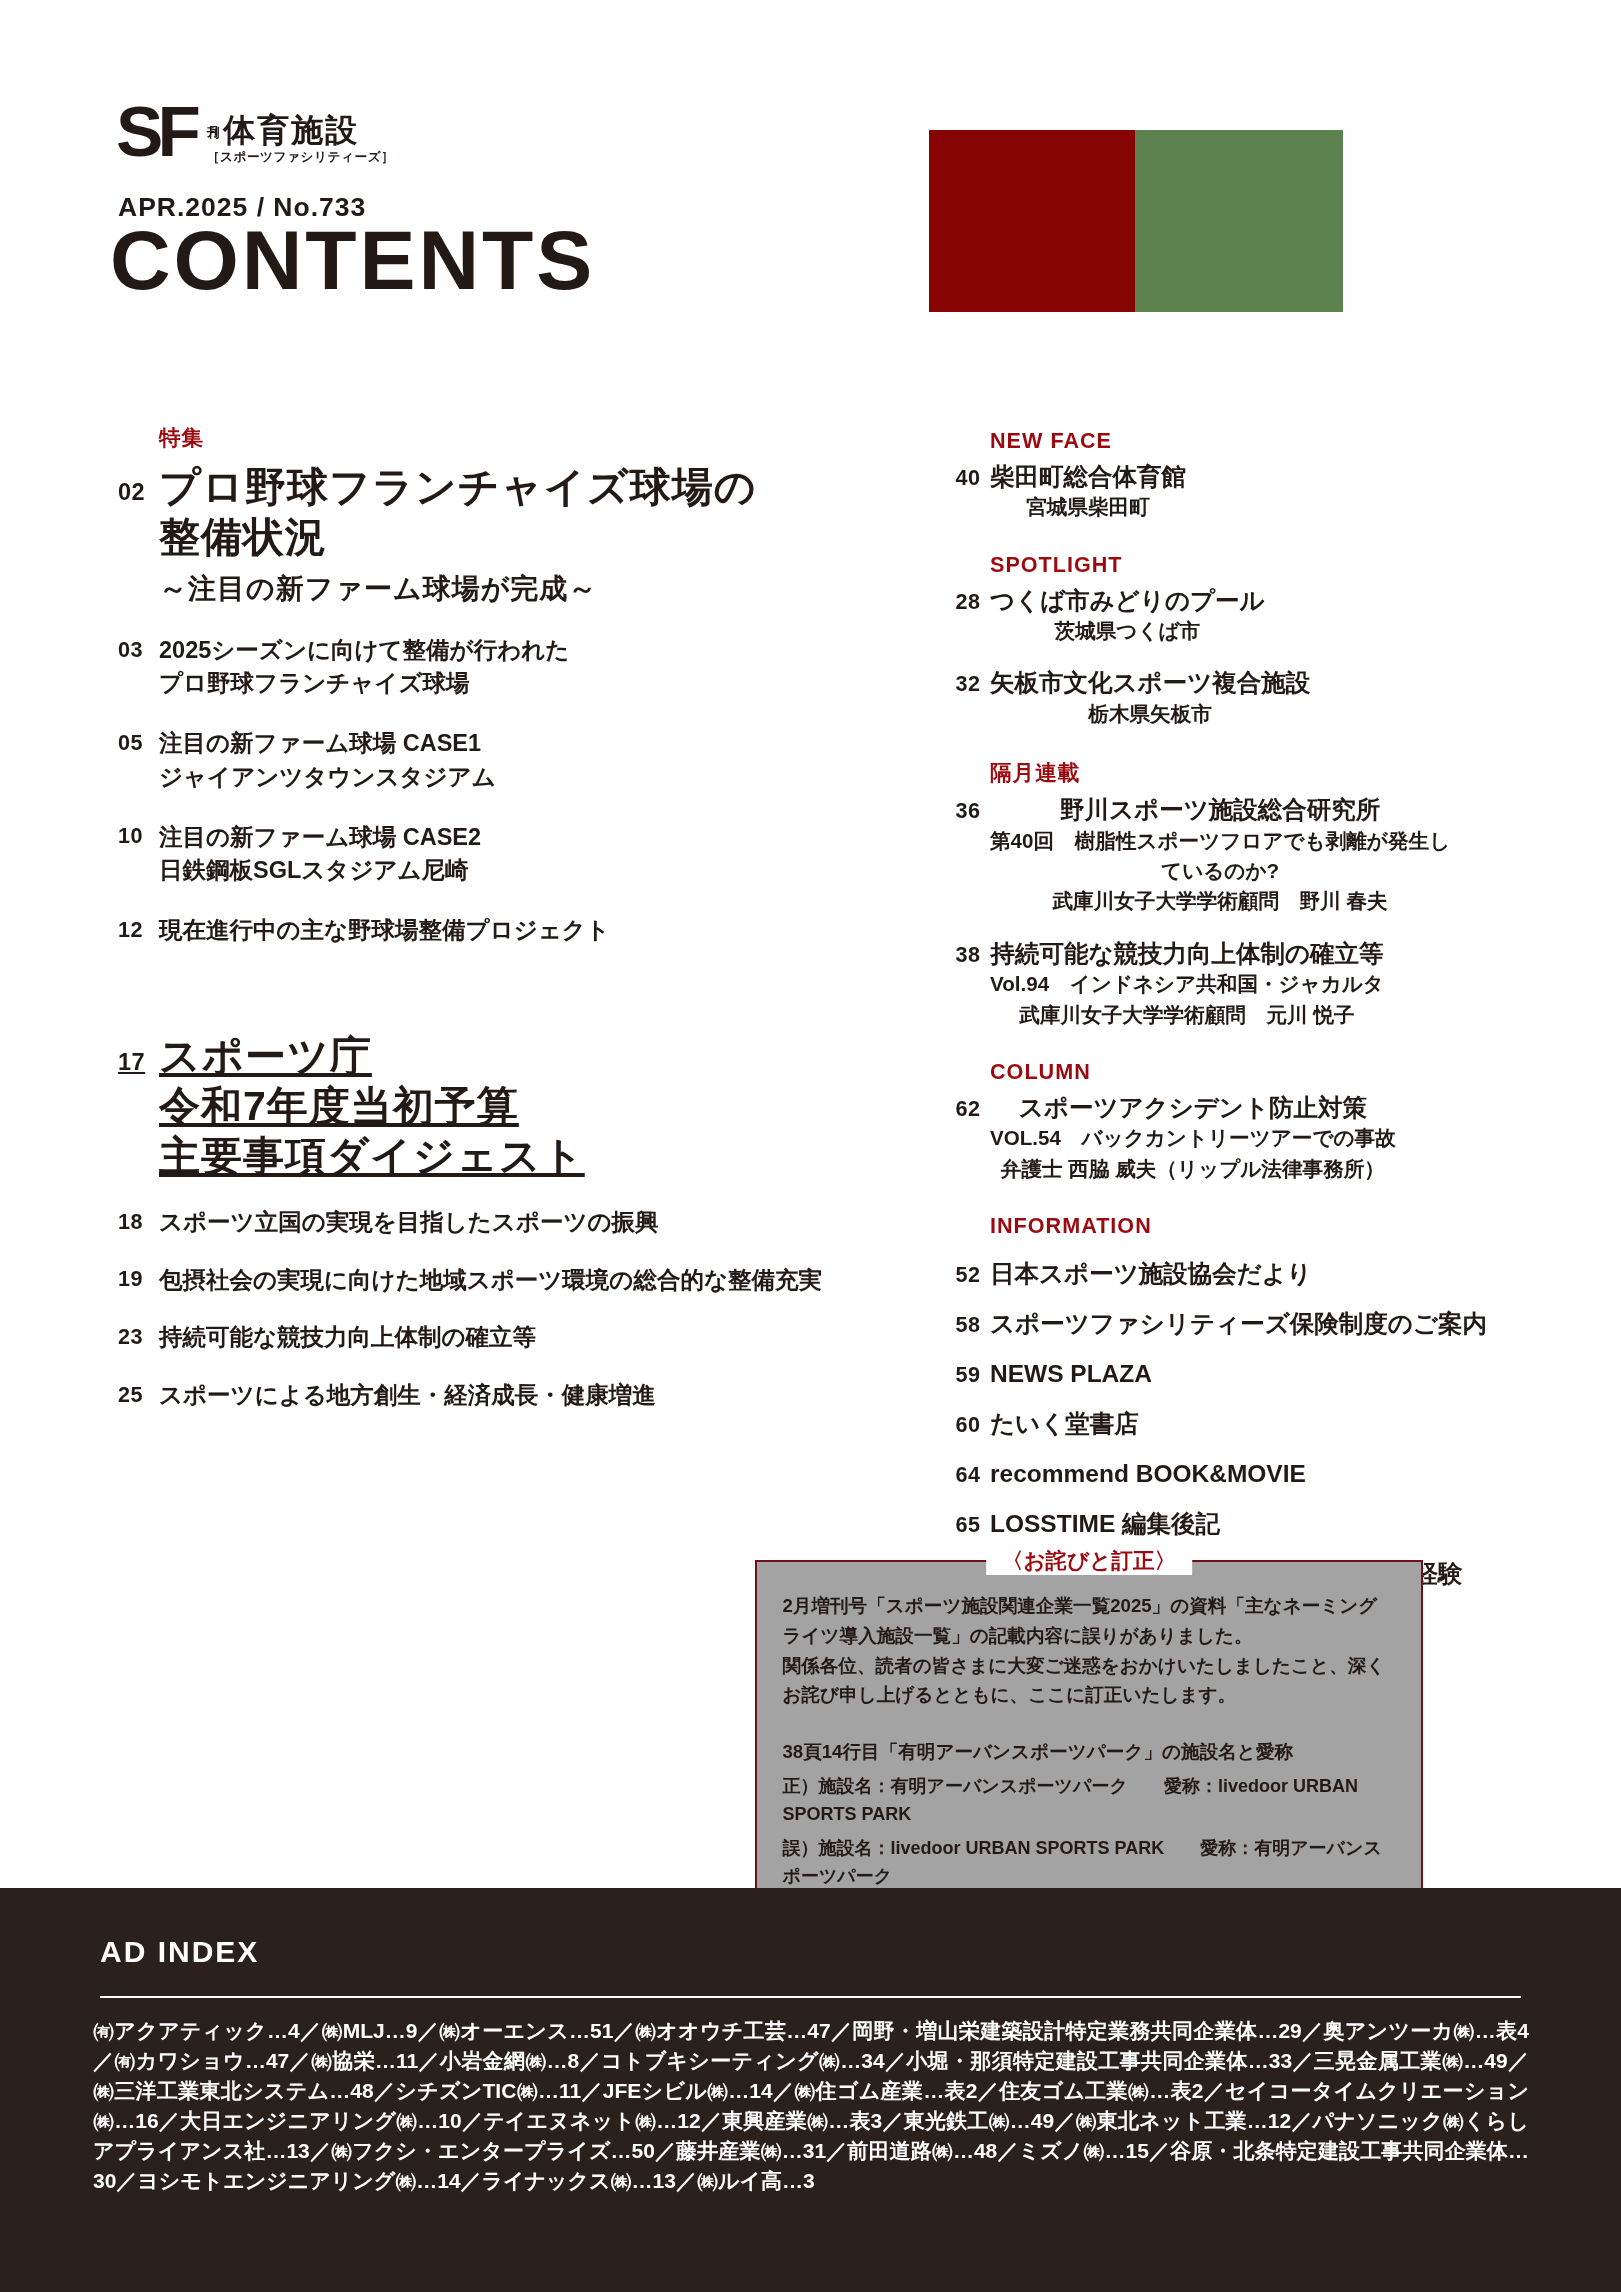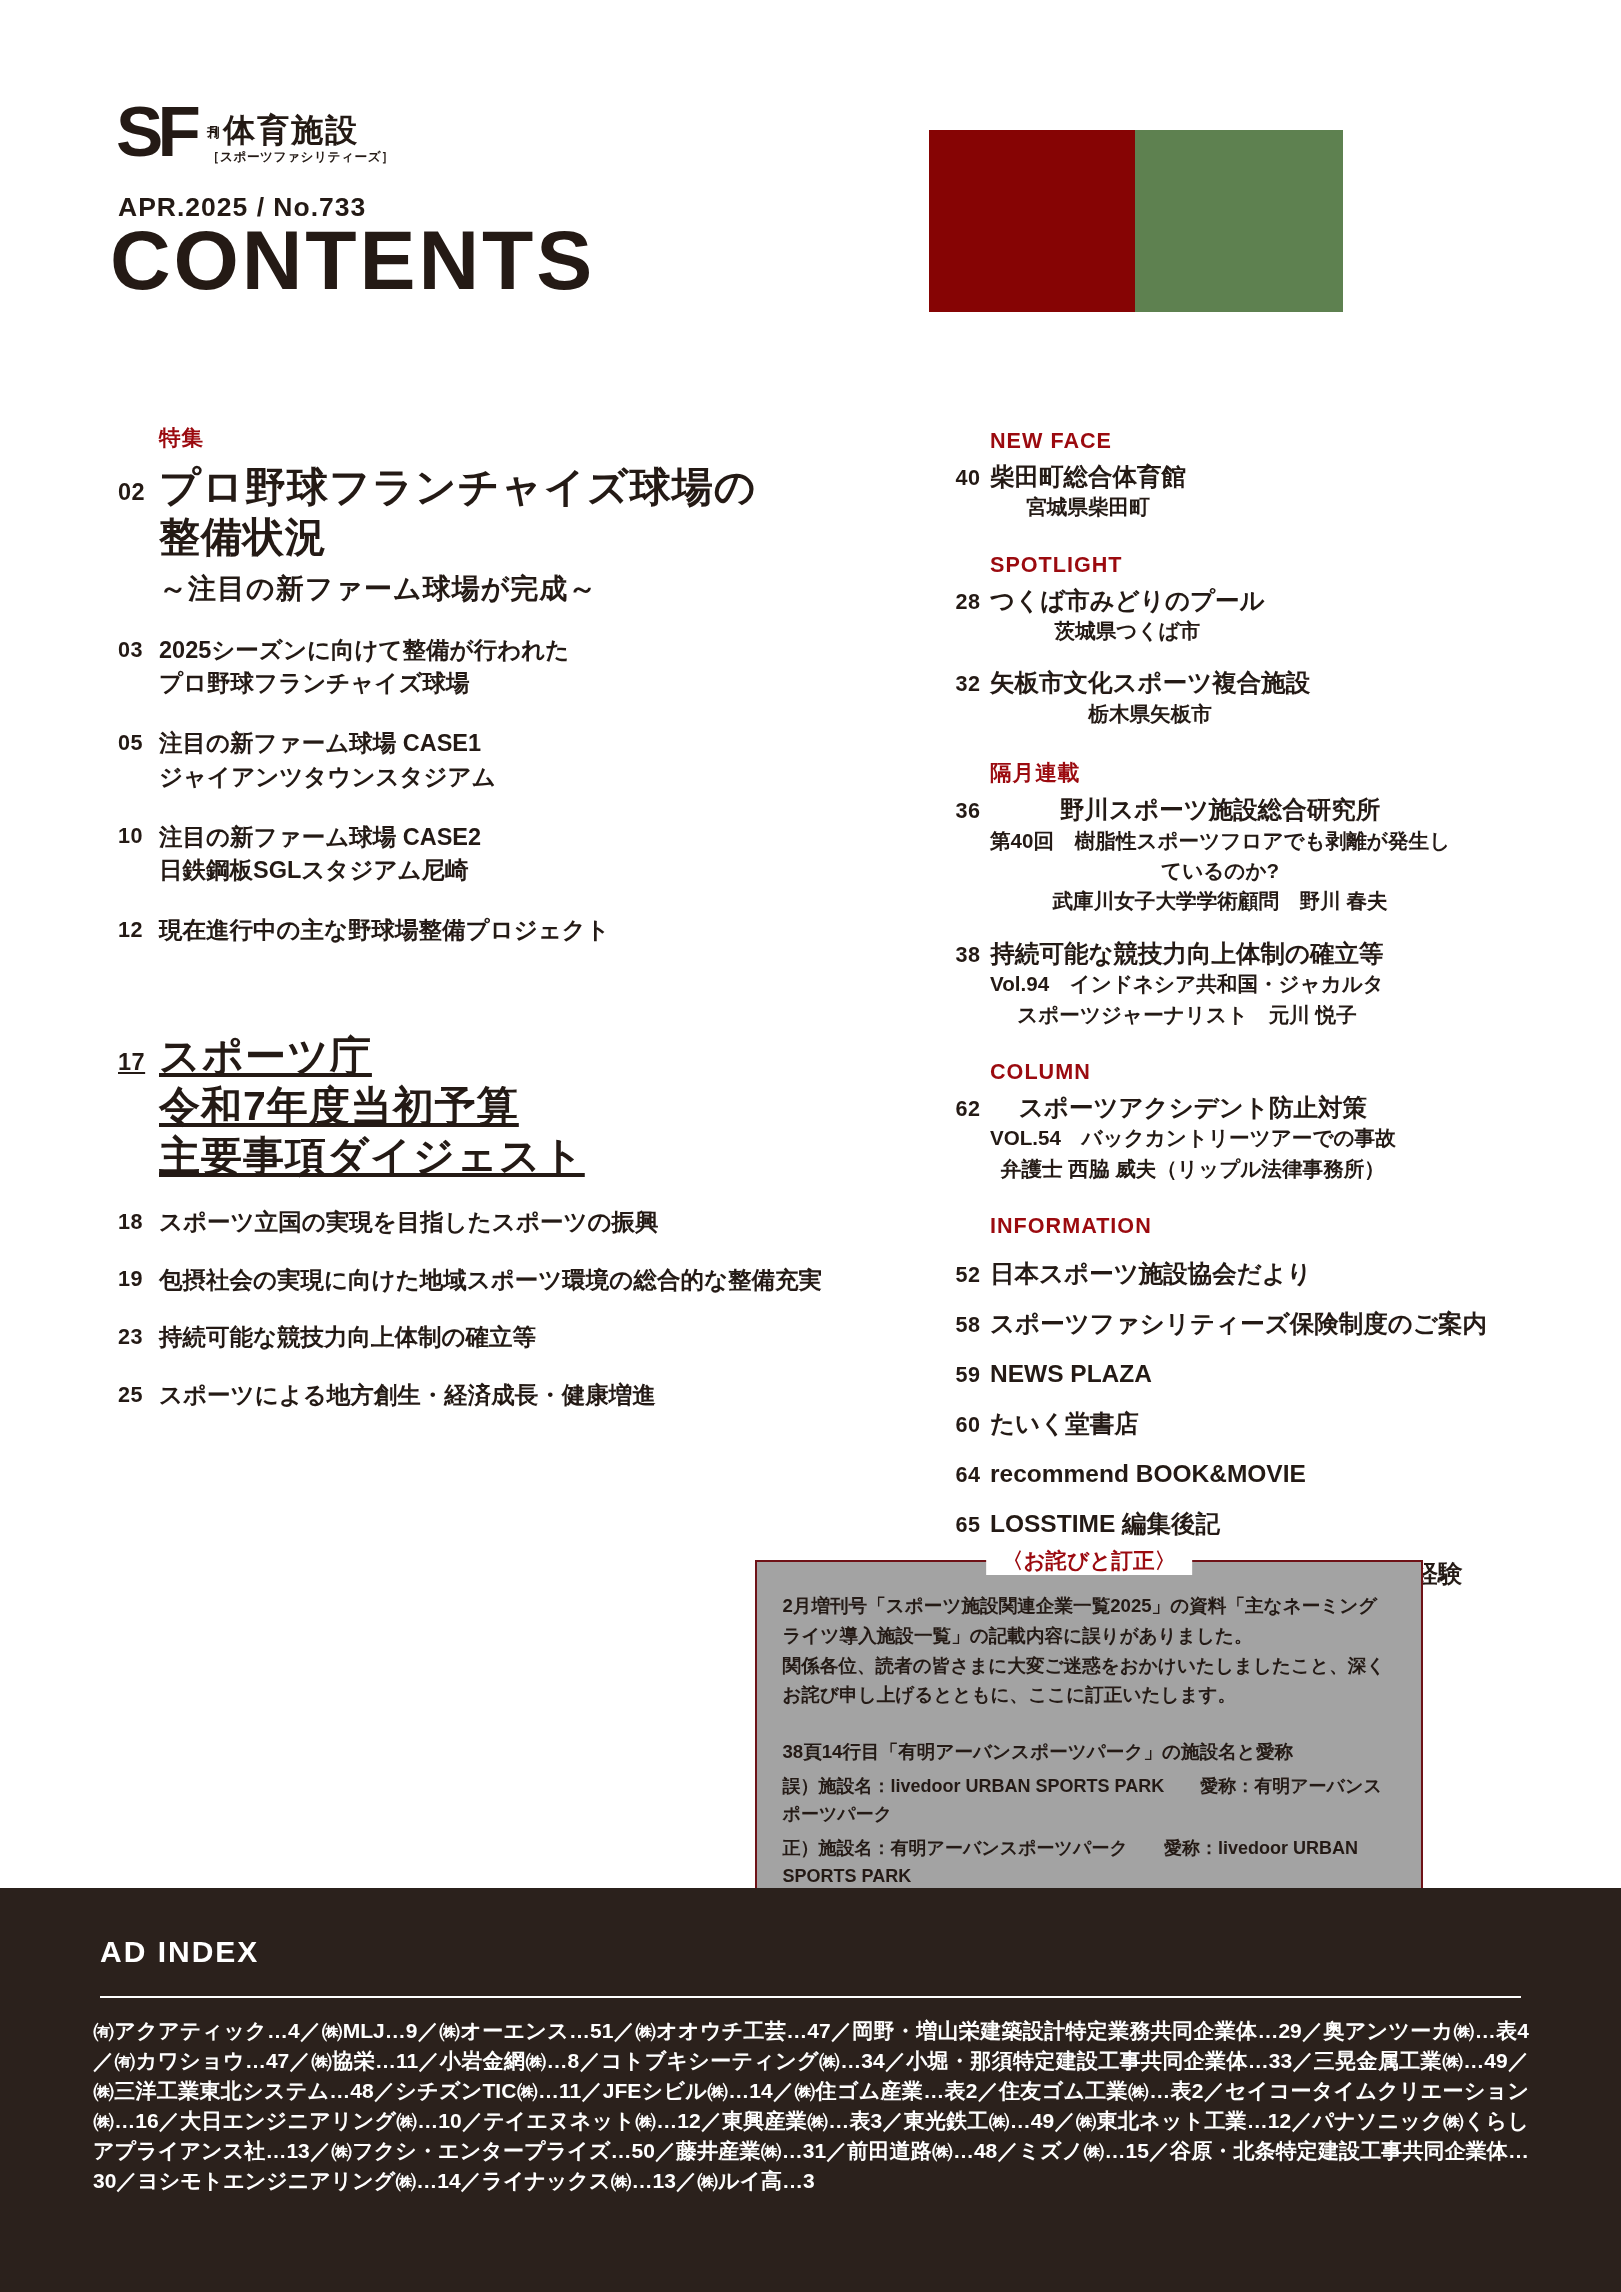--- a/index.html
+++ b/index.html
@@ -209,21 +209,21 @@
         <div class="r-sub nowrap">第40回　樹脂性スポーツフロアでも剥離が発生し</div>
         <div class="r-sub nowrap">ているのか?</div>
         <div class="r-sub nowrap">武庫川女子大学学術顧問　野川 春夫</div>
       </div>
     </div>
     <div class="r-item toc-row space">
       <span class="pg">38</span>
       <div>
         <div class="r-main nowrap">持続可能な競技力向上体制の確立等</div>
         <div class="r-sub nowrap">Vol.94　インドネシア共和国・ジャカルタ</div>
-        <div class="r-sub nowrap">スポーツジャーナリスト　元川 悦子</div>
+        <div class="r-sub nowrap">武庫川女子大学学術顧問　元川 悦子</div>
       </div>
     </div>
 
     <div class="r-heading red-label mt">COLUMN</div>
     <div class="r-item toc-row">
       <span class="pg">62</span>
       <div>
         <div class="r-main nowrap">スポーツアクシデント防止対策</div>
         <div class="r-sub nowrap">VOL.54　バックカントリーツアーでの事故</div>
         <div class="r-sub nowrap">弁護士 西脇 威夫（リップル法律事務所）</div>
@@ -273,22 +273,22 @@
           <div class="r-main nowrap">「スポーツをささえる」ための資格や経験</div>
         </div>
     </div>
   </div>
 
   <div class="corr-box">
     <div class="corr-title">〈お詫びと訂正〉</div>
     <div class="corr-p">2月増刊号「スポーツ施設関連企業一覧2025」の資料「主なネーミングライツ導入施設一覧」の記載内容に誤りがありました。</div>
     <div class="corr-p">関係各位、読者の皆さまに大変ご迷惑をおかけいたしましたこと、深くお詫び申し上げるとともに、ここに訂正いたします。</div>
     <div class="corr-detail">38頁14行目「有明アーバンスポーツパーク」の施設名と愛称</div>
+    <div class="corr-line">正）施設名：有明アーバンスポーツパーク　　愛称：livedoor URBAN SPORTS PARK</div>
     <div class="corr-line">誤）施設名：livedoor URBAN SPORTS PARK　　愛称：有明アーバンスポーツパーク</div>
-    <div class="corr-line">正）施設名：有明アーバンスポーツパーク　　愛称：livedoor URBAN SPORTS PARK</div>
   </div>
 
   <div class="ad-band">
     <div class="ad-title">AD INDEX</div>
     <div class="ad-rule"></div>
     <div class="ad-list">㈲アクアティック…4／㈱MLJ…9／㈱オーエンス…51／㈱オオウチ工芸…47／岡野・増山栄建築設計特定業務共同企業体…29／奥アンツーカ㈱…表4／㈲カワショウ…47／㈱協栄…11／小岩金網㈱…8／コトブキシーティング㈱…34／小堀・那須特定建設工事共同企業体…33／三晃金属工業㈱…49／㈱三洋工業東北システム…48／シチズンTIC㈱…11／JFEシビル㈱…14／㈱住ゴム産業…表2／住友ゴム工業㈱…表2／セイコータイムクリエーション㈱…16／大日エンジニアリング㈱…10／テイエヌネット㈱…12／東興産業㈱…表3／東光鉄工㈱…49／㈱東北ネット工業…12／パナソニック㈱くらしアプライアンス社…13／㈱フクシ・エンタープライズ…50／藤井産業㈱…31／前田道路㈱…48／ミズノ㈱…15／谷原・北条特定建設工事共同企業体…30／ヨシモトエンジニアリング㈱…14／ライナックス㈱…13／㈱ルイ高…3</div>
   </div>
 
 </div>
 

